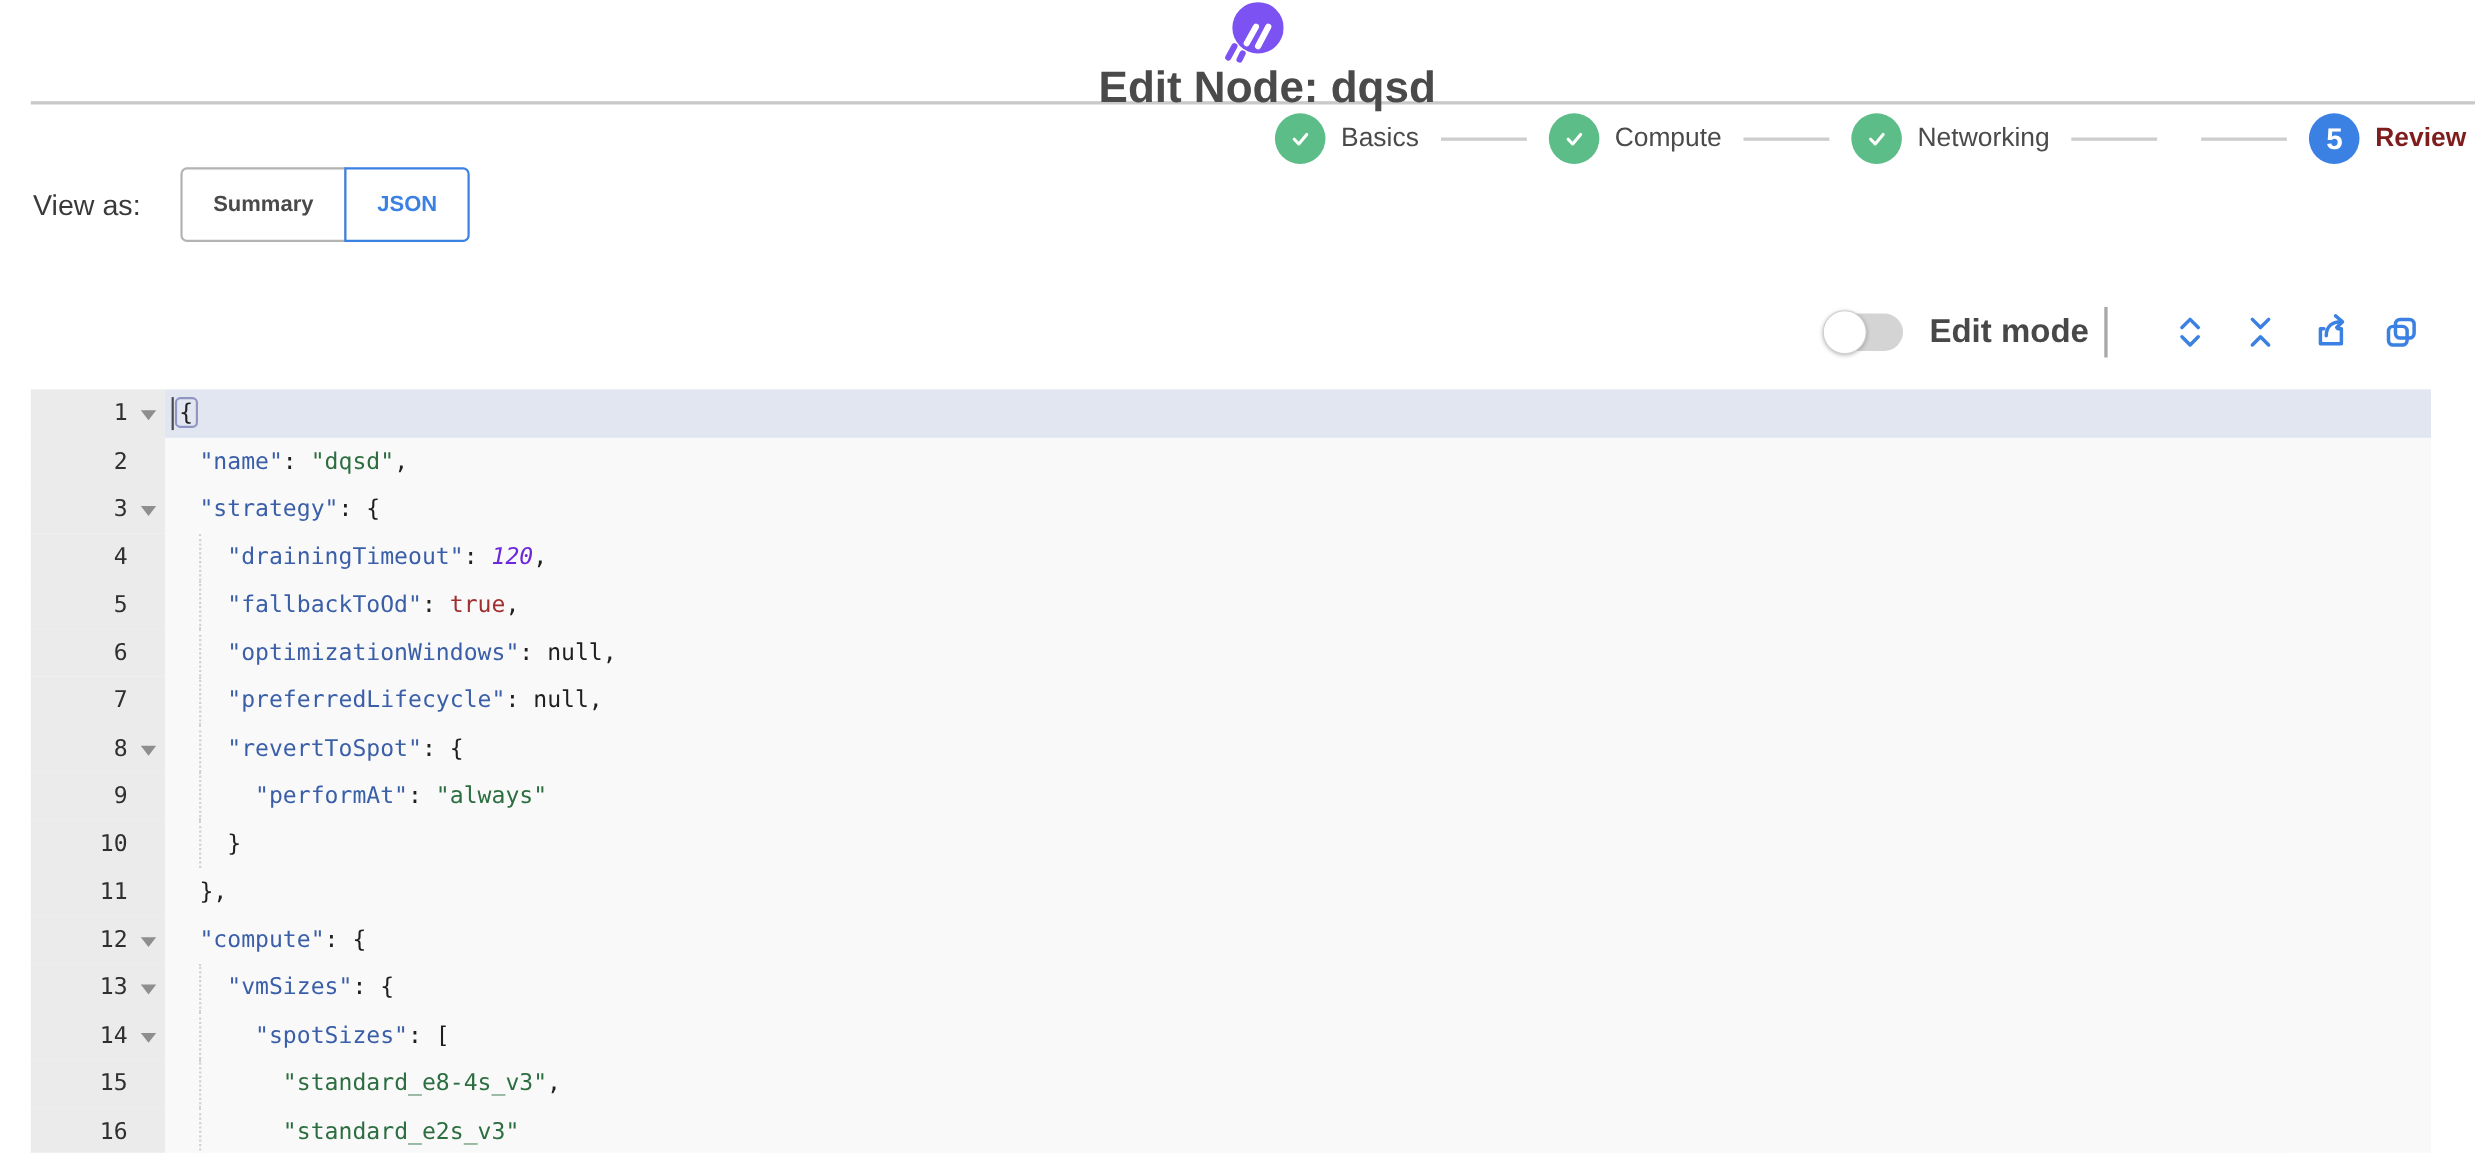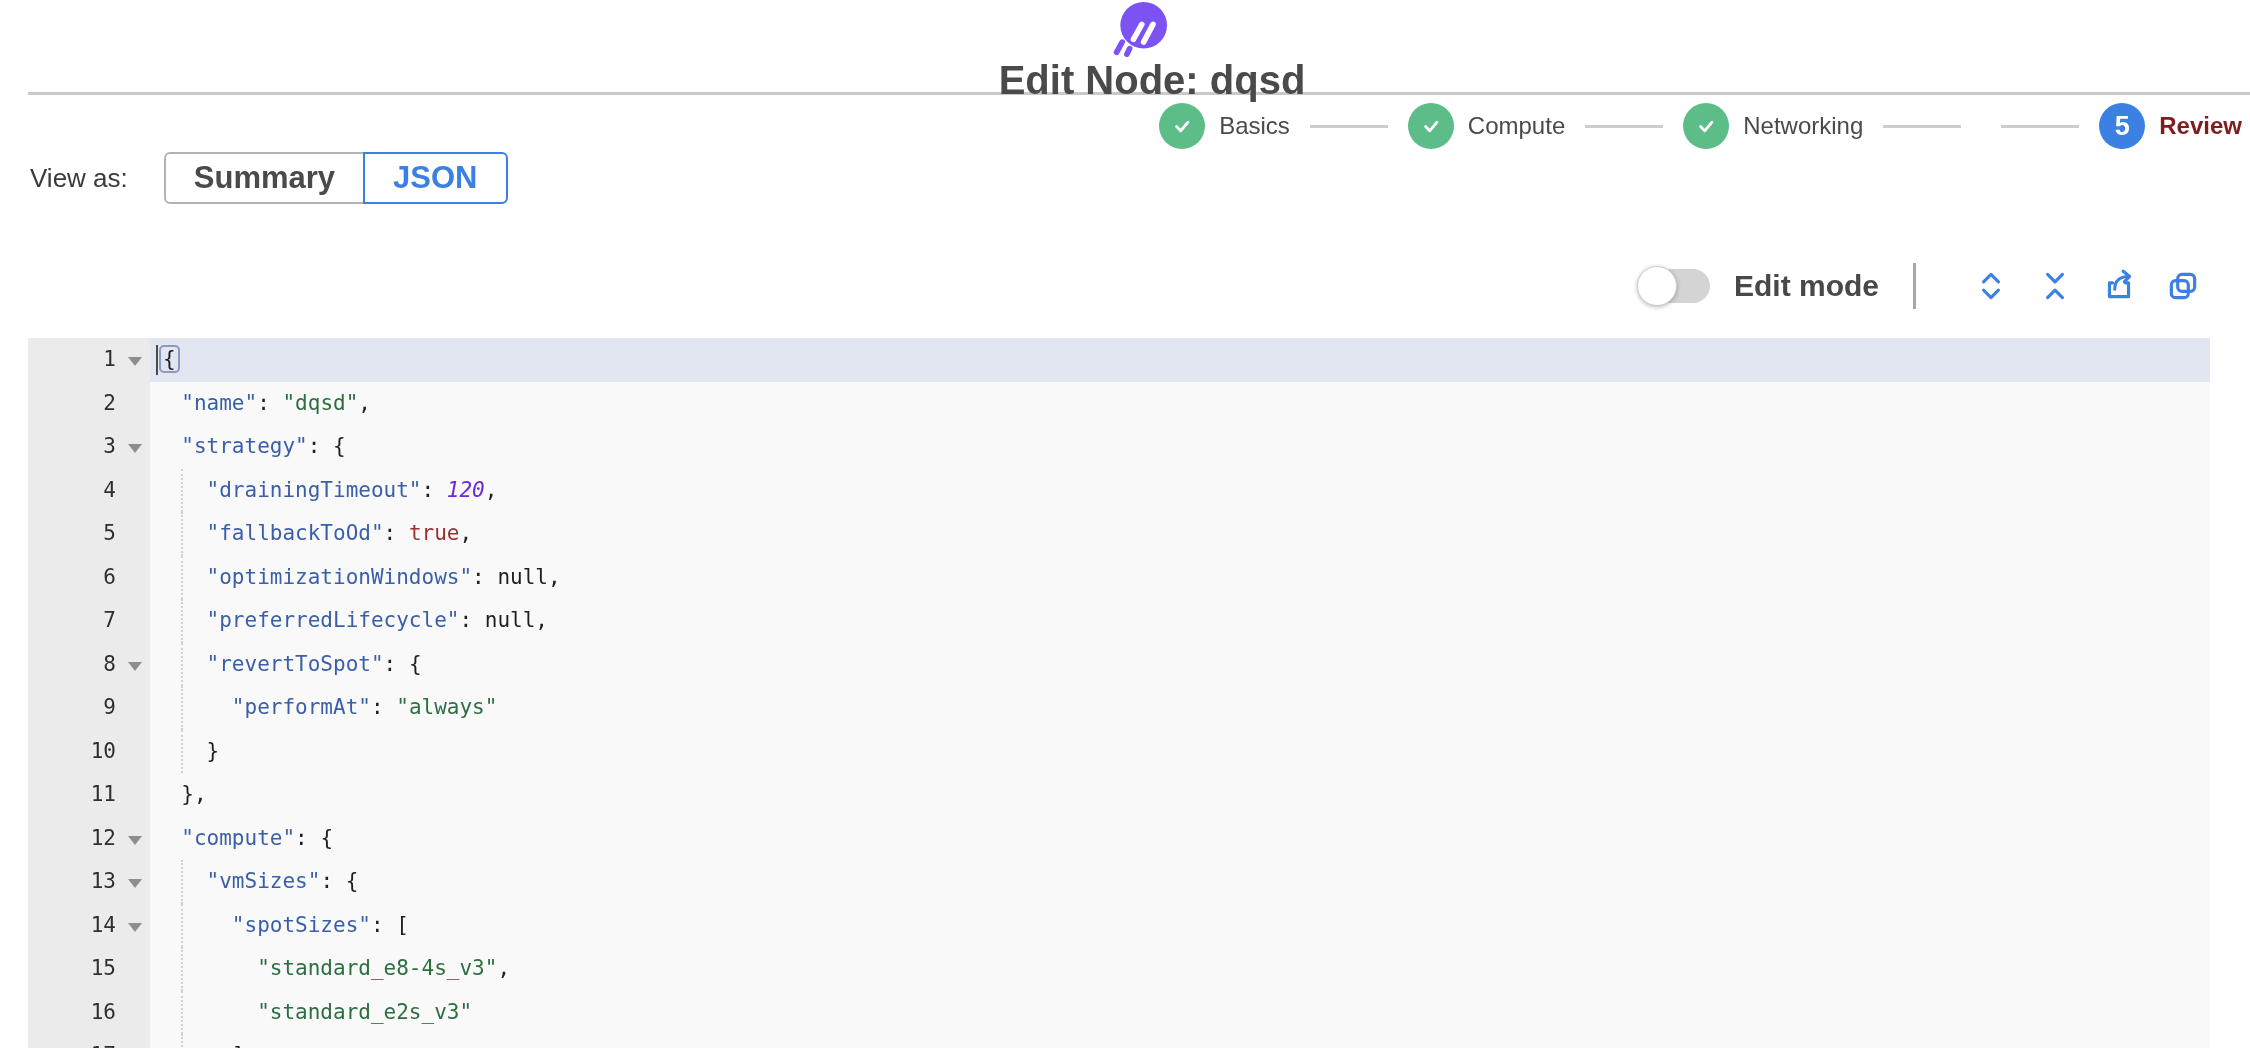--- a/index.html
+++ b/index.html
@@ -21,35 +21,35 @@
   .step-circle.done { background:#5cbd88; }
   .step-circle.current { background:#3b80e3; color:#fff; font-size:27px; font-weight:700; }
   .step-label { font-size:24px; color:#4a4a4a; margin-left:14px; white-space:nowrap; }
   .step.current .step-label { color:#7f1d1d; font-weight:600; }
   .connector { width:78px; height:3px; background:#cdcdcd; margin:0 20px; }
 
   
   .viewas-row { display:flex; align-items:center; margin:57px 0 0 30px; }
   .viewas-label { font-size:26px; font-weight:400; color:#3a3a3a; margin-right:36px;text-align:center; }
   .seg-group { display:flex; }
-  .seg-btn { height:52px; padding:0 28px; background:#fff; font-size:31px; font-weight:700;
+  .seg-btn { height:68px; padding:0 28px; background:#fff; font-size:20px; font-weight:700;
     display:flex; align-items:center; justify-content:center; cursor:pointer; }
   .seg-btn.plain { border:2px solid #b3b3b3; border-radius:6px 0 0 6px; color:#4a4a4a; }
   .seg-btn.selected { border:2px solid #3b80e3; border-radius:0 6px 6px 0; color:#3b80e3;
     margin-left:-2px; position:relative; z-index:2; }
 
   
   .toolbar-row { display:flex; align-items:center; justify-content:flex-end;
     margin-top:58px; height:48px; padding-right:48px; }
   .toggle { width:70px; height:34px; border-radius:17px; background:#d4d4d4;
     position:relative; cursor:pointer; flex:0 0 auto; }
   .toggle-knob { width:40px; height:40px; border-radius:50%; background:#fff;
     border:1px solid #cfcfcf; box-shadow:0 1px 4px rgba(0,0,0,.28);
     position:absolute; left:-3px; top:-3px; }
-  .editmode-label { font-size:30px; font-weight:600; color:#484848; margin:0 34px 0 24px; }
+  .editmode-label { font-size:30px; font-weight:600; color:#484848; margin:0 14px 0 24px; }
   .v-divider { width:3px; height:46px; background:#a8a8a8; margin-right:30px; }
   .icon-btn { width:38px; height:38px; display:flex; align-items:center; justify-content:center;
     margin-left:26px; cursor:pointer; background:none; border:none; }
   .icon-btn svg { width:36px; height:36px; stroke:#3b80e3; fill:none;
     stroke-width:3; stroke-linecap:round; stroke-linejoin:round; }
 
   
   .editor { margin:28px 40px 0 28px; background:#f9f9f9;
     font-family:"DejaVu Sans Mono", monospace; font-size:21px; }
   .ed-line { display:flex; height:43.5px; line-height:43.5px; white-space:pre; cursor:text; }

